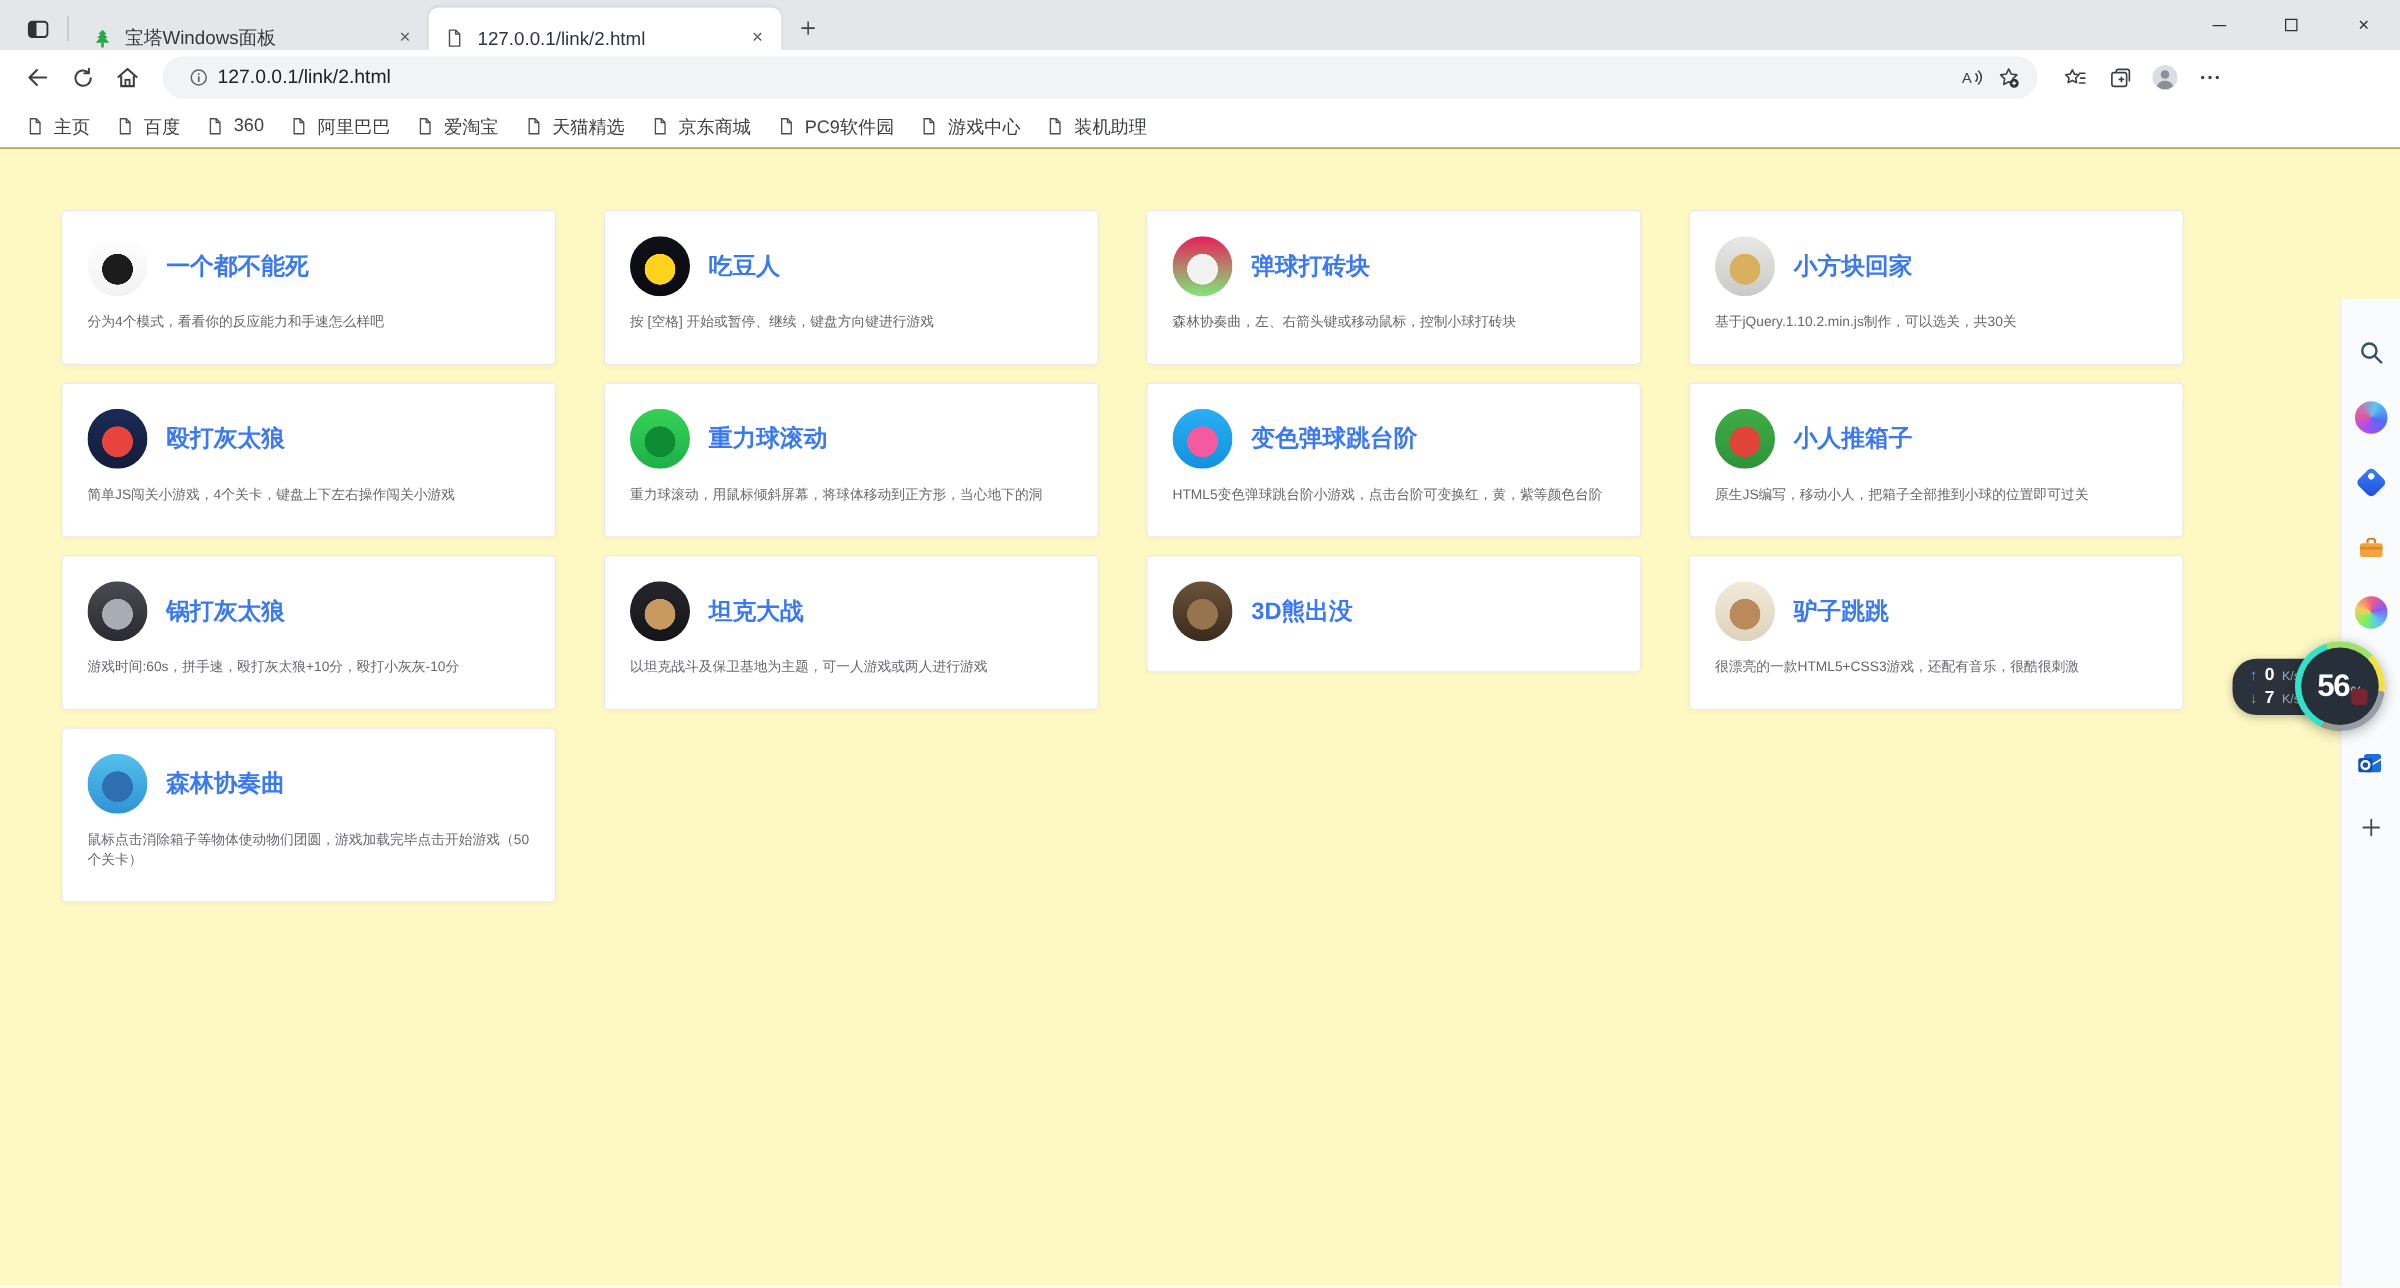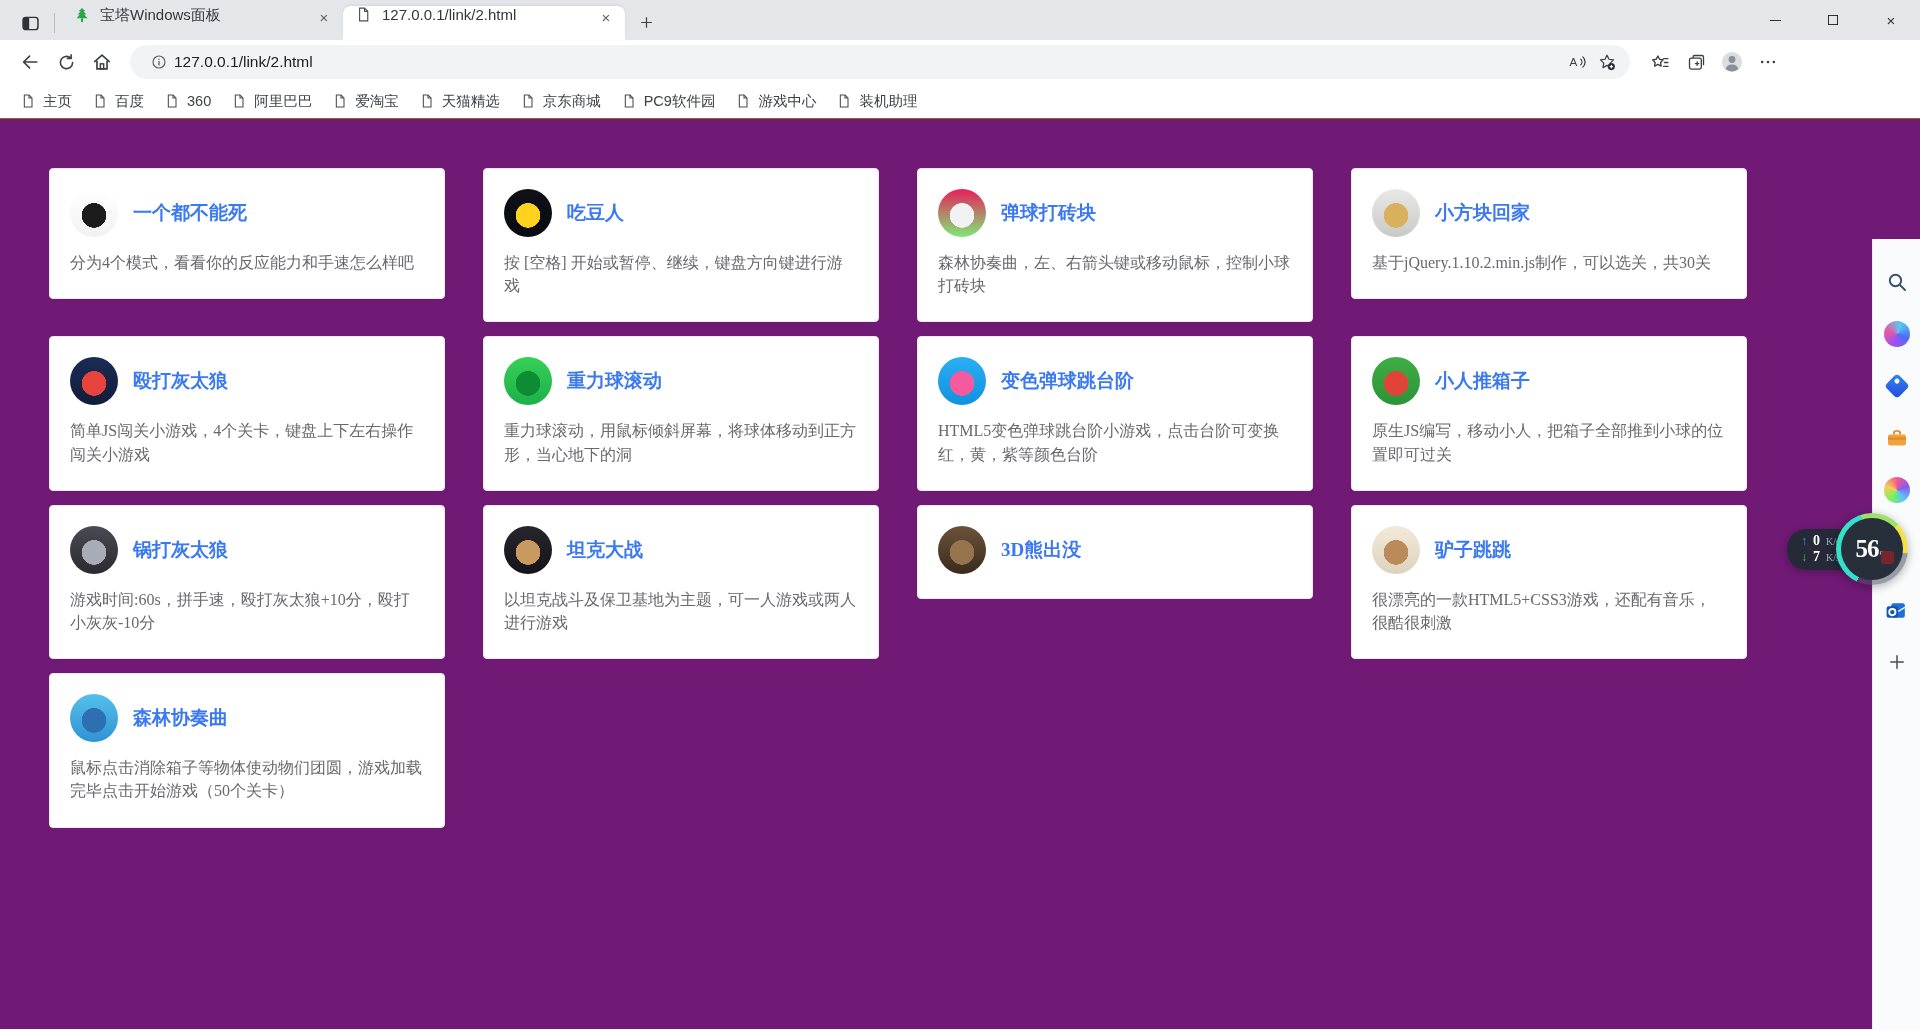--- a/index.html
+++ b/index.html
@@ -3,21 +3,21 @@
 <meta charset="utf-8">
 <style>
   * { box-sizing: border-box; margin: 0; padding: 0; }
   html,body { width:1920px; height:1030px; overflow:hidden; background:#fff;
     font-family:"Liberation Sans","DejaVu Sans",sans-serif; }
 
   
   .titlebar { height:40px; background:#e4e6ea; display:flex; align-items:flex-end; position:relative; }
   .tab-actions { width:40px; height:34px; margin:0 4px 0 10px; display:flex; align-items:center; justify-content:center; cursor:pointer; }
   .tb-divider { width:1px; height:20px; background:#b7bbc2; margin:0 6px 7px 0; }
-  .tab { width:282px; height:34px; display:flex; align-items:flex-start; padding:0 8px 0 12px; border-radius:8px 8px 0 0;
+  .tab { width:282px; height:34px; display:flex; align-items:flex-end; padding:0 8px 0 12px; border-radius:8px 8px 0 0;
          font-size:15px; color:#33373c; cursor:pointer; position:relative; }
   .tab.active { background:#fff; box-shadow:0 -1px 3px rgba(0,0,0,.08); }
   .tab .favicon { width:18px; height:18px; flex:0 0 18px; margin-right:9px; }
   .tab .tab-title { flex:1; white-space:nowrap; overflow:hidden; text-overflow:ellipsis; }
   .tab .tab-close { width:22px; height:22px; border-radius:4px; display:flex; align-items:center; justify-content:center;
          font-size:15px; color:#5a5e63; cursor:pointer; }
   .newtab-btn { width:30px; height:28px; margin:0 0 4px 6px; display:flex; align-items:center; justify-content:center; cursor:pointer; border-radius:4px; }
   .win-controls { position:absolute; right:0; top:0; height:40px; display:flex; }
   .win-btn { width:58px; height:40px; display:flex; align-items:center; justify-content:center; color:#2f3136; font-size:15px; cursor:pointer; }
   .win-btn .bar { width:11px; height:1px; background:#2f3136; }
@@ -32,29 +32,29 @@
               font-family:"Liberation Sans","DejaVu Sans",sans-serif; }
   .pill-icon { width:30px; height:28px; display:flex; align-items:center; justify-content:center; cursor:pointer; flex:0 0 auto; }
   .right-btns { display:flex; align-items:center; margin-left:2px; }
 
   
   .bookmarks { height:35px; background:#fff; display:flex; align-items:center; padding:0 10px; border-bottom:1px solid #a16207; }
   .bookmark { display:flex; align-items:center; gap:7px; padding:5px 10px; border-radius:5px; cursor:pointer;
               font-size:14.5px; color:#3c3f43; white-space:nowrap; }
 
   
-  .content { position:relative; height:910px; background:#701a75;font-family:Liberation Serif, serif; }
+  .content { position:relative; height:910px; background:#fef9c3; }
   .cards { display:grid; grid-template-columns:repeat(4,396px); column-gap:38px; row-gap:14px;
            align-items:start; padding:49px 0 0 49px; }
   .card { background:#fff; border:1px solid var(--c-card_border,#e9eaec); border-radius:4px;
           padding:20px 20px 24px; box-shadow:0 1px 4px rgba(0,0,0,.03); }
   .card-head { display:flex; align-items:center; gap:15px; }
   .game-icon { width:48px; height:48px; border-radius:50%; flex:0 0 48px; }
   .game-title { font-size:19px; font-weight:bold; color:var(--c-link,#3b79f1); cursor:pointer; }
-  .game-desc { margin-top:14px; font-size:16px; line-height:1.45; color:var(--c-desc,#68696d); }
+  .game-desc { margin-top:14px; font-size:11px; line-height:1.45; color:var(--c-desc,#68696d); }
 
   
   .sidebar { position:absolute; top:120px; right:0; width:48px; height:910px; background:#fafbfc;
              border-left:1px solid #ececee; display:flex; flex-direction:column; align-items:center; z-index:5; }
   .sb-btn { width:34px; height:34px; margin-top:18px; display:flex; align-items:center; justify-content:center; cursor:pointer; border-radius:6px; }
   .sb-btn.first { margin-top:26px; }
   .sb-gap { margin-top:86px; }
   .sb-spacer { flex:1; }
   .circle-ic { width:26px; height:26px; border-radius:50%; }
   .copilot-ic { background:conic-gradient(from 20deg,#59c8f2,#4f6df7,#a44ff2,#e85aa0,#59c8f2); }

